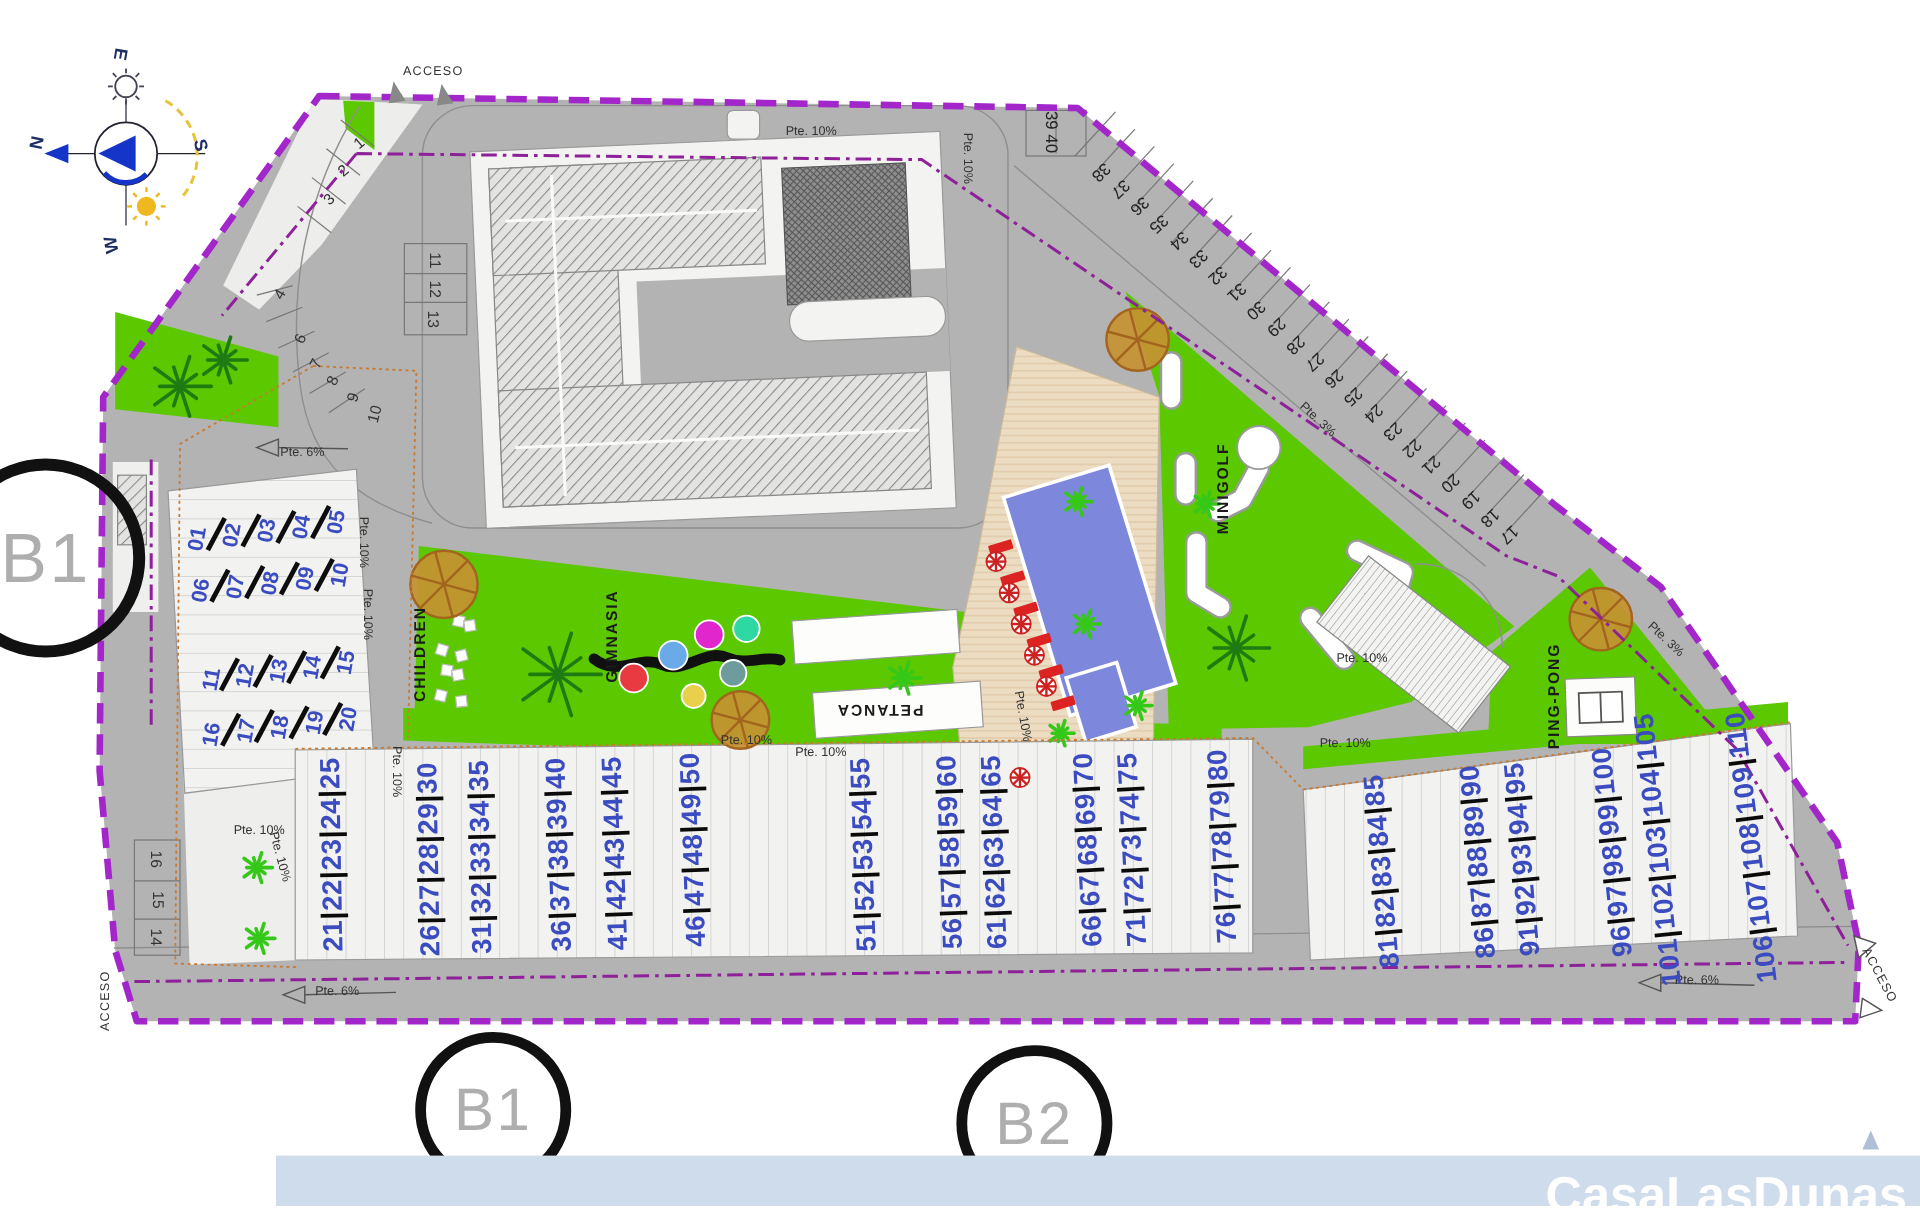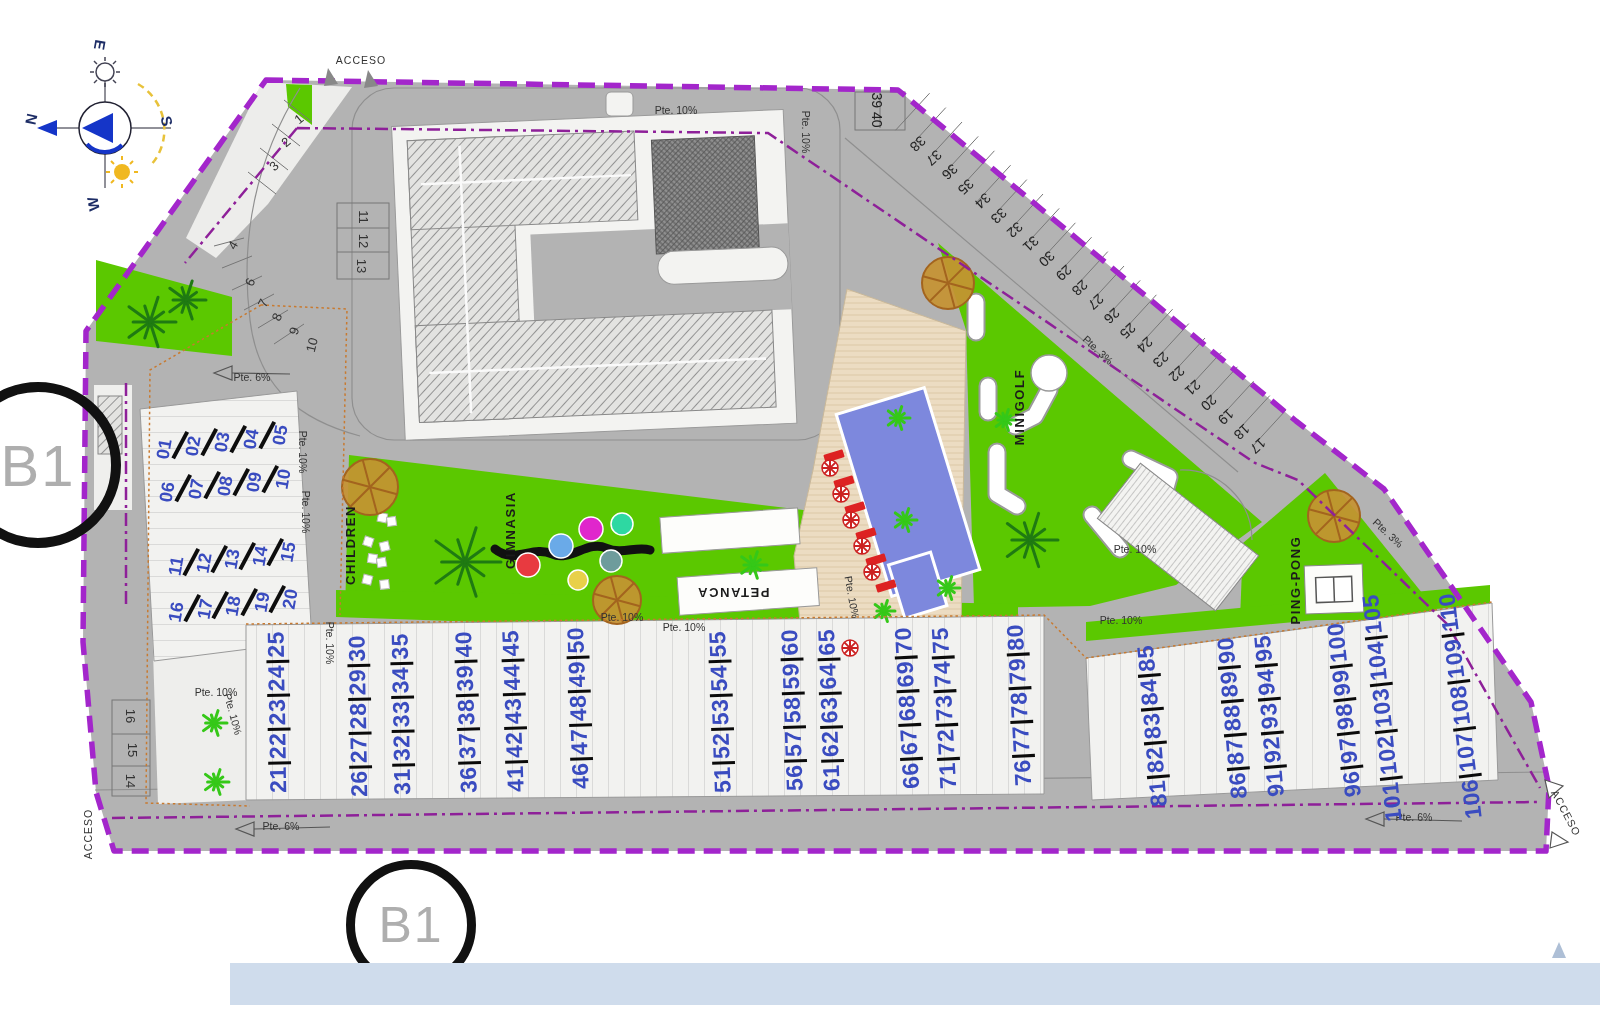--- a/index.html
+++ b/index.html
@@ -442,23 +442,27 @@
         <line x1="855.6568542494924" y1="642.3431457505076" x2="844.3431457505076" y2="653.6568542494924" stroke="#cc2222" stroke-width="2"></line>
       </g>
 </svg>
 
 <div class="bcirc" style="left:-45px;top:382px;width:146px;height:146px;border-width:10px;">
   <span style="font-size:58px;">B1</span>
 </div>
 <div class="bcirc" style="left:346px;top:860px;width:112px;height:112px;">
   <span style="font-size:50px;">B1</span>
 </div>
+<div class="bcirc" style="left:797px;top:871px;width:112px;height:112px;">
+  <span style="font-size:50px;">B2</span>
+</div>
 
 <div class="wm-band"></div>
 <div class="wm-arrow"></div>
+<div class="wm-text">CasaLasDunas</div>
 
 <div class="lbl acc" id="acc-top" style="left: 361px; top: 60px; transform: translate(-50%, -50%) rotate(0deg);">ACCESO</div>
 <div class="lbl acc" id="acc-bl" style="left: 88px; top: 834px; transform: translate(-50%, -50%) rotate(-90deg);">ACCESO</div>
 <div class="lbl acc" id="acc-br" style="left: 1566px; top: 813px; transform: translate(-50%, -50%) rotate(62deg);">ACCESO</div>
 
 <div class="lbl amen" id="am-children" style="left: 350px; top: 545px; transform: translate(-50%, -50%) rotate(-90deg);">CHILDREN</div>
 <div class="lbl amen" id="am-gym" style="left: 510px; top: 530px; transform: translate(-50%, -50%) rotate(-90deg);">GIMNASIA</div>
 <div class="lbl amen" id="am-petanca" style="left: 733px; top: 592px; transform: translate(-50%, -50%) rotate(180deg);">PETANCA</div>
 <div class="lbl amen amen-b" id="am-minigolf" style="left: 1019px; top: 407px; transform: translate(-50%, -50%) rotate(-90deg);">MINIGOLF</div>
 <div class="lbl amen" id="am-pingpong" style="left: 1295px; top: 580px; transform: translate(-50%, -50%) rotate(-90deg);">PING-PONG</div>

